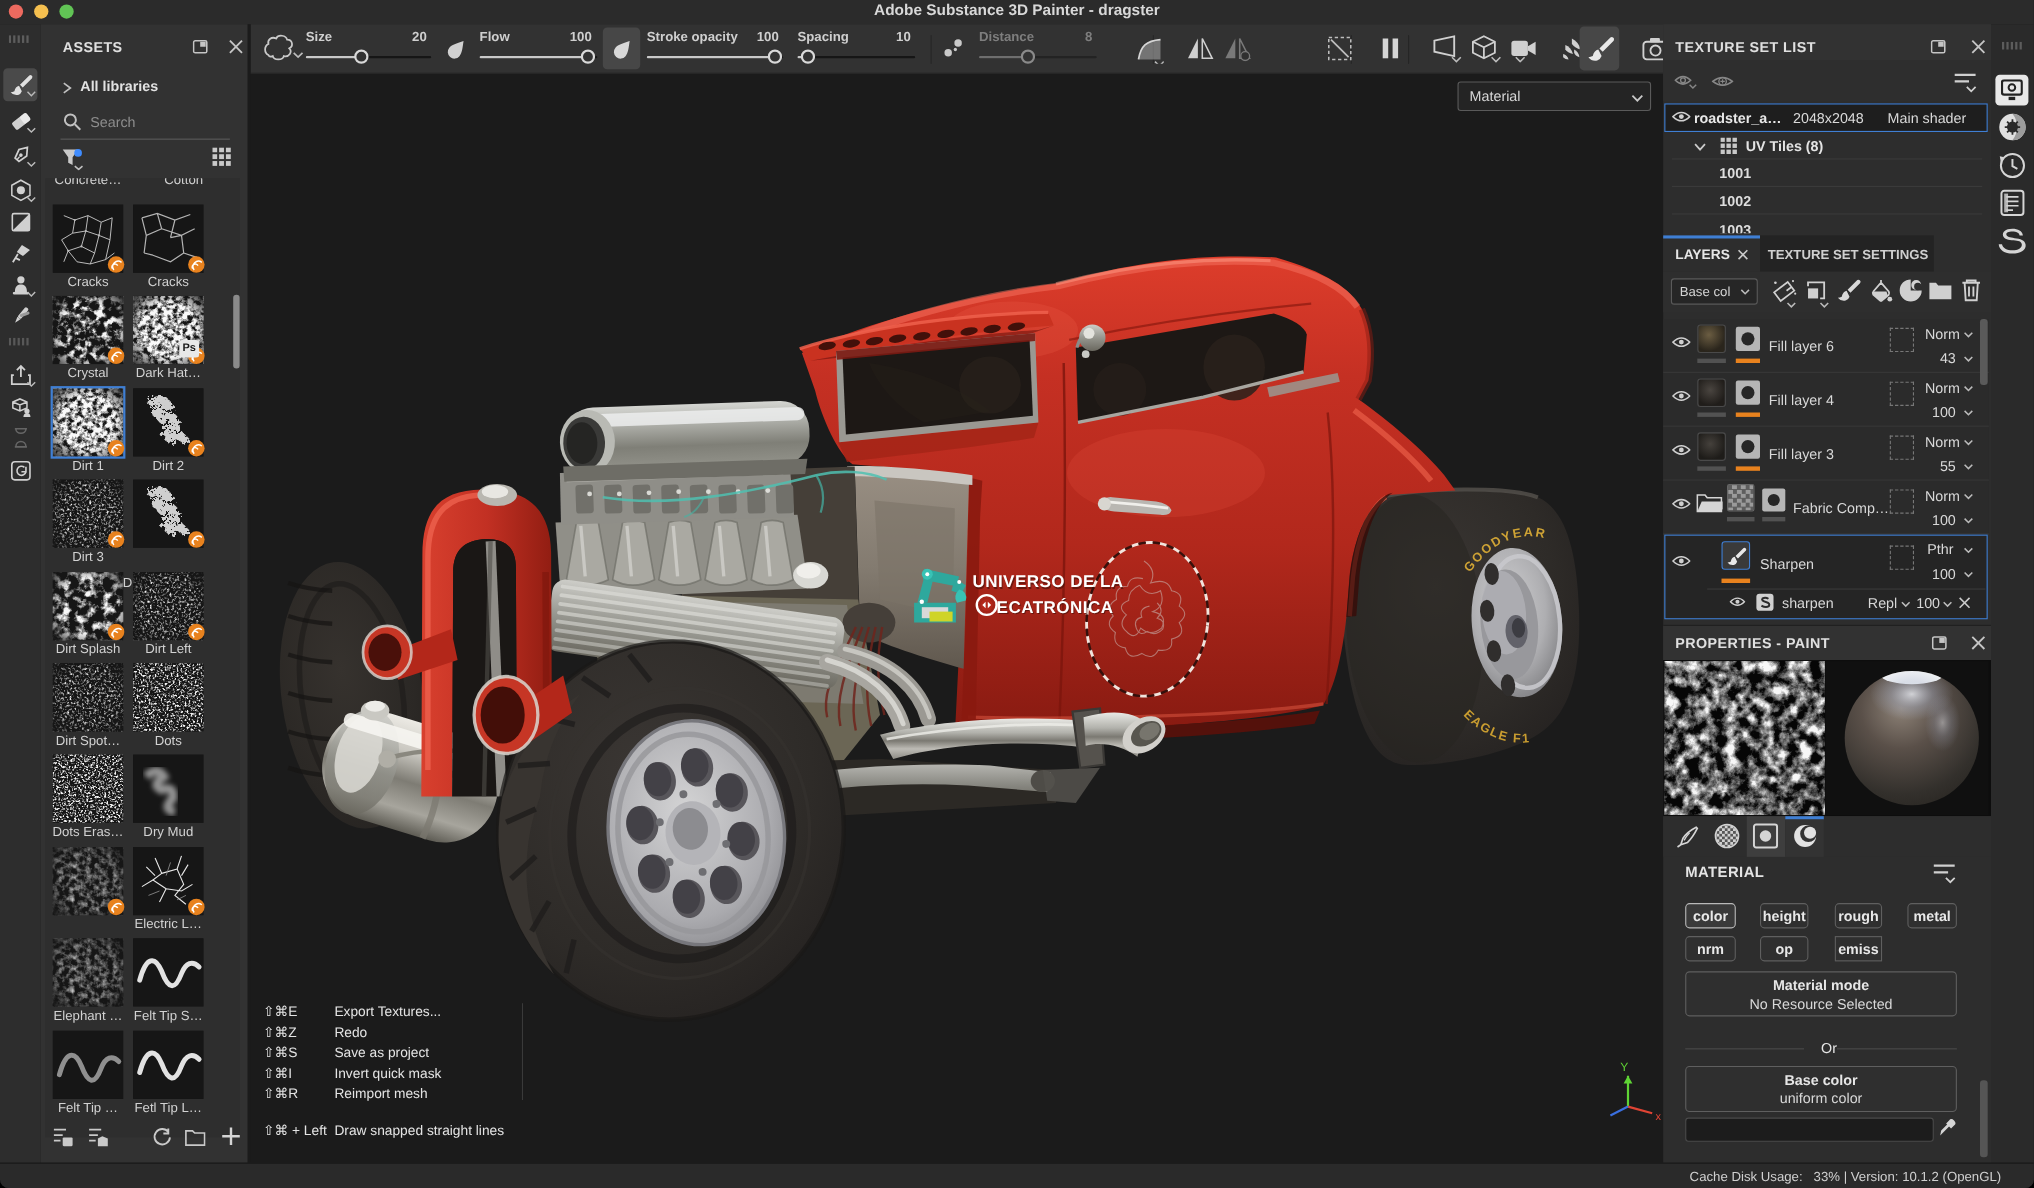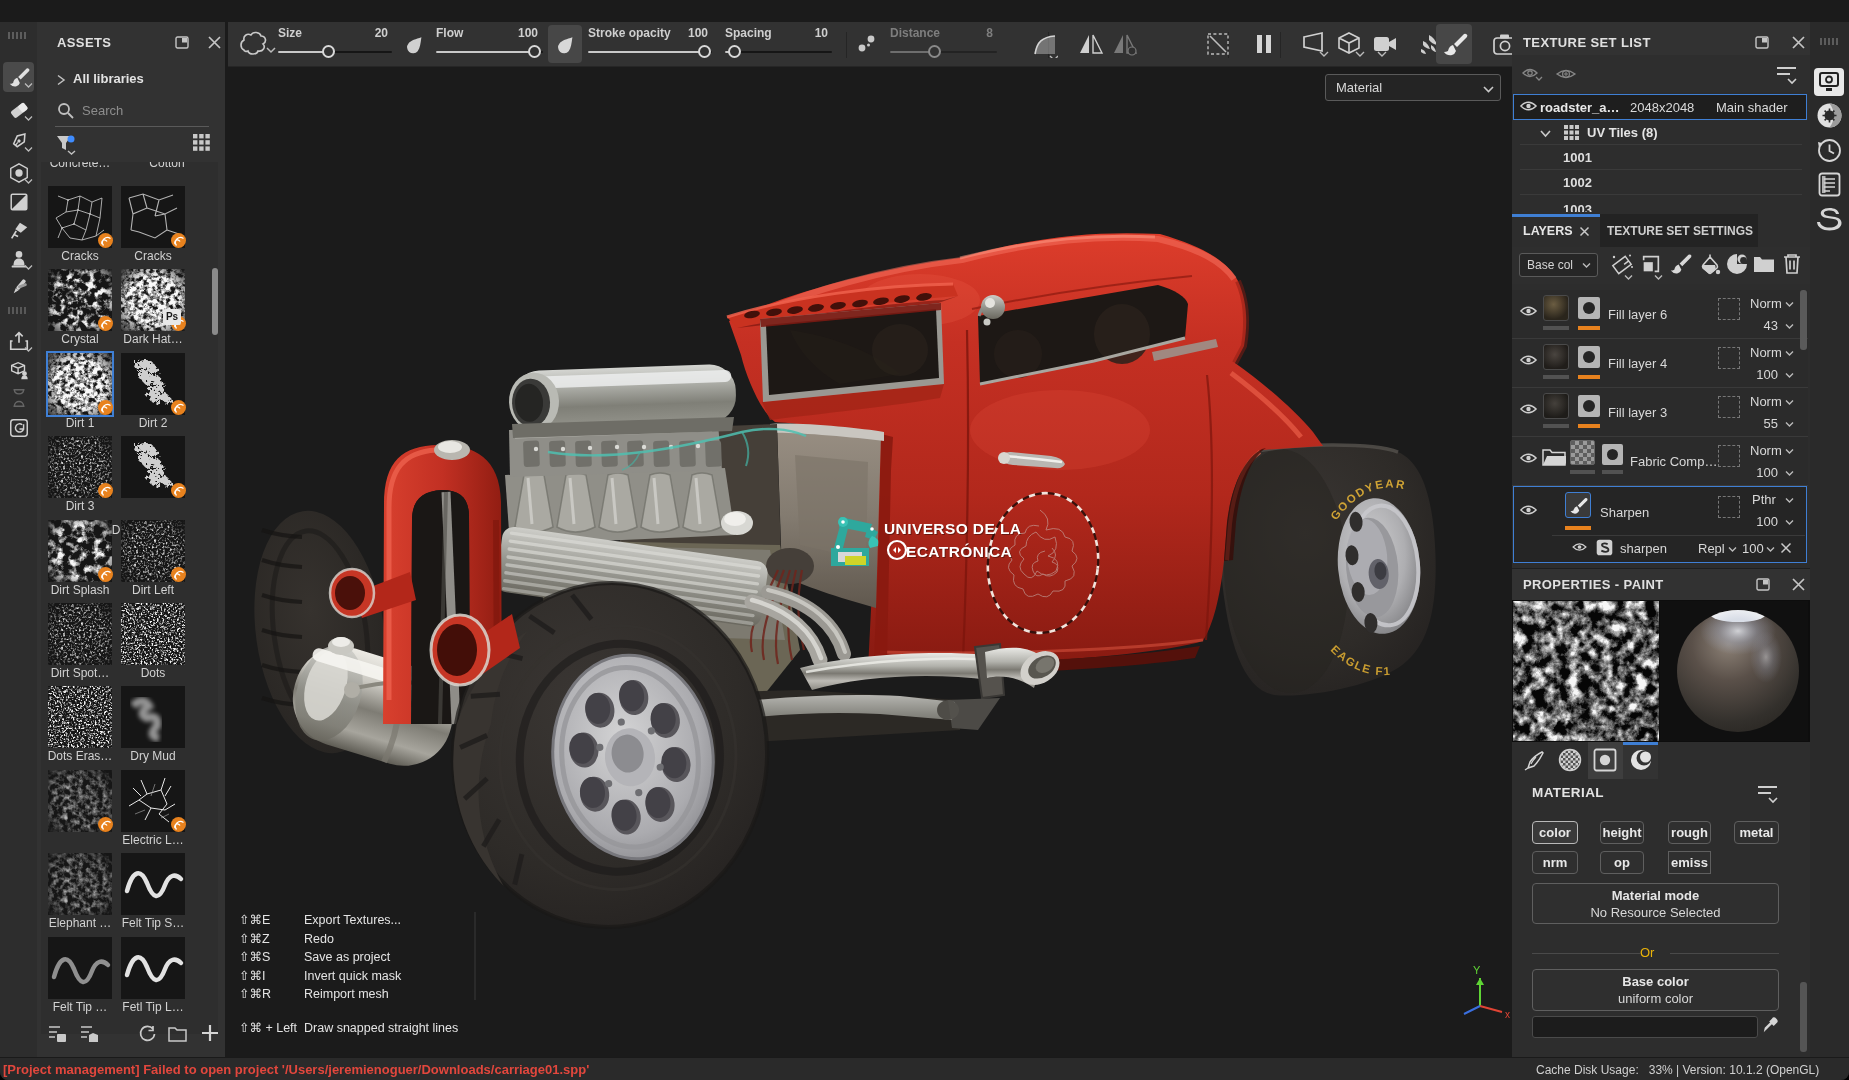--- a/index.html
+++ b/index.html
@@ -469,20 +469,26 @@
         </g>
 </svg>
   <div class="abs" style="left:1097px;top:7px;width:176px;height:27px;background:#242424;border:1px solid #5a5a5a;border-radius:3px;">
     <div class="abs" style="left:10px;top:5px;font-size:13px;color:#d8d8d8;">Material</div>
     <svg class="abs" style="left:157px;top:10px" width="11" height="9">
           <path d="M1 2 L5.5 6.5 L10 2" fill="none" stroke="#c9c9c9" stroke-width="1.6"></path>
         </svg>
   </div>
   </div>
 
+  <div id="titlebar">
+    <div class="tl" style="left:8px;background:#ed6a5f;"></div>
+    <div class="tl" style="left:31px;background:#f5bf4f;"></div>
+    <div class="tl" style="left:54px;background:#61c455;"></div>
+    <div id="title">Adobe Substance 3D Painter - dragster</div>
+  </div>
 
   <div id="toolband">
     
     <svg class="abs" style="left:8px;top:6px" width="34" height="34" viewBox="0 0 34 34">
         <path d="M8 22 C4 20 4 14 8 12 C7 8 11 5 15 7 C17 3 24 4 25 8 C30 8 31 14 27 16 C30 19 27 24 22 23 C21 27 13 27 12 23 C10 24 8 23 8 22 Z" fill="none" stroke="#c9c9c9" stroke-width="1.6"></path>
         <path d="M27 24 l5 0 M29.5 21.5 l0 5" stroke="none"></path>
       </svg>
     <path><svg class="abs" style="left:38px;top:24px" width="10" height="8">
           <path d="M1 2 L5 6 L9 2" fill="none" stroke="#bbb" stroke-width="1.5"></path>
         </svg>
@@ -1269,21 +1275,21 @@
     <div class="abs" style="left:156px;top:799px;width:43px;height:23px;border:1px solid #5f5f5f;border-radius:4px;background:#2f2f2f;color:#e8e8e8;font-size:13px;font-weight:bold;text-align:center;line-height:21px;">rough</div>
     <div class="abs" style="left:222px;top:799px;width:45px;height:23px;border:1px solid #5f5f5f;border-radius:4px;background:#2f2f2f;color:#e8e8e8;font-size:13px;font-weight:bold;text-align:center;line-height:21px;">metal</div>
     <div class="abs" style="left:20px;top:829px;width:46px;height:23px;border:1px solid #5f5f5f;border-radius:4px;background:#2f2f2f;color:#e8e8e8;font-size:13px;font-weight:bold;text-align:center;line-height:21px;">nrm</div>
     <div class="abs" style="left:88px;top:829px;width:44px;height:23px;border:1px solid #5f5f5f;border-radius:4px;background:#2f2f2f;color:#e8e8e8;font-size:13px;font-weight:bold;text-align:center;line-height:21px;">op</div>
     <div class="abs" style="left:156px;top:829px;width:43px;height:23px;border:1px solid #5f5f5f;border-radius:0;background:#2f2f2f;color:#e8e8e8;font-size:13px;font-weight:bold;text-align:center;line-height:21px;">emiss</div>
     <div class="abs" style="left:20px;top:861px;width:247px;height:41px;border:1px solid #5f5f5f;border-radius:4px;background:#2f2f2f;"></div>
     <div class="abs" style="left:20px;top:866px;width:247px;text-align:center;font-size:13px;font-weight:bold;color:#e6e6e6;">Material mode</div>
     <div class="abs" style="left:20px;top:883px;width:247px;text-align:center;font-size:13px;color:#d8d8d8;">No Resource Selected</div>
     <div class="abs" style="left:20px;top:931px;width:108px;height:1px;background:#4a4a4a;"></div>
     <div class="abs" style="left:158px;top:931px;width:109px;height:1px;background:#4a4a4a;"></div>
-    <div class="abs" style="left:128px;top:923px;width:30px;text-align:left;font-size:13px;color:#eab308;">Or</div>
+    <div class="abs" style="left:128px;top:923px;width:30px;text-align:right;font-size:13px;color:#e5e5e5;">Or</div>
     <div class="abs" style="left:20px;top:947px;width:247px;height:42px;border:1px solid #5f5f5f;border-radius:4px;background:#2f2f2f;"></div>
     <div class="abs" style="left:20px;top:952px;width:247px;text-align:center;font-size:13px;font-weight:bold;color:#e6e6e6;">Base color</div>
     <div class="abs" style="left:20px;top:969px;width:247px;text-align:center;font-size:13px;color:#d8d8d8;">uniform color</div>
     <div class="abs" style="left:20px;top:994px;width:226px;height:22px;background:#1c1c1c;border:1px solid #4a4a4a;border-radius:3px;"></div>
     <svg class="abs" style="left:250px;top:994px" width="18" height="18" viewBox="0 0 20 20">
         <path d="M12 8 L4 16 L2 18 L4 16 M12 8 L5 15 L3 17 L2 18 L3 13 L10 6 Z" fill="#d5d5d5"></path>
         <path d="M11 3 q2-3 5 0 q3 3 0 5 l-3 3 -5-5 Z" fill="#d5d5d5"></path>
       </svg>
     <div class="abs" style="left:288px;top:268px;width:7px;height:60px;background:#5a5a5a;border-radius:3px;"></div>
     <div class="abs" style="left:288px;top:960px;width:7px;height:70px;background:#555;border-radius:3px;"></div>
@@ -1324,16 +1330,15 @@
           <path d="M6 8 L17 8 M6 12 L17 12 M6 16 L17 16 M6 20 L12 20"></path>
         </g>
         <rect x="4" y="5" width="3.5" height="17" fill="#d5d5d5" opacity=".8"></rect>
       </svg>
     <svg class="abs" style="left:6px;top:185px" width="27" height="24" viewBox="0 0 54 48">
         <path d="M27 2 C14 2 8 8 10 15 C12 21 20 22 29 23 C38 24 43 25 44 30 C45 37 37 41 27 41 C17 41 9 37 8 30 L2 30 C3 41 13 47 27 47 C41 47 52 41 51 31 C50 22 41 20 31 19 C22 18 17 17 16 13 C15 9 20 7 27 7 C34 7 39 9 40 14 L46 14 C45 6 37 2 27 2 Z" fill="#d5d5d5"></path>
       </svg>
   </div>
 
   <div id="statusbar">
-    <div class="err">[Project management] Failed to open project '/Users/jeremienoguer/Downloads/carriage01.spp'</div>
     <div class="ver">Cache Disk Usage:&nbsp;&nbsp;&nbsp;33% | Version: 10.1.2 (OpenGL)</div>
   </div>
 </div>
 
 </body></html>

